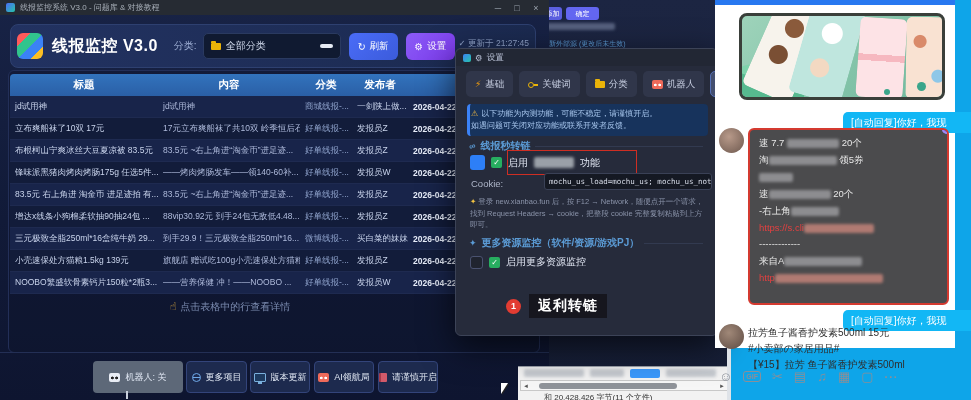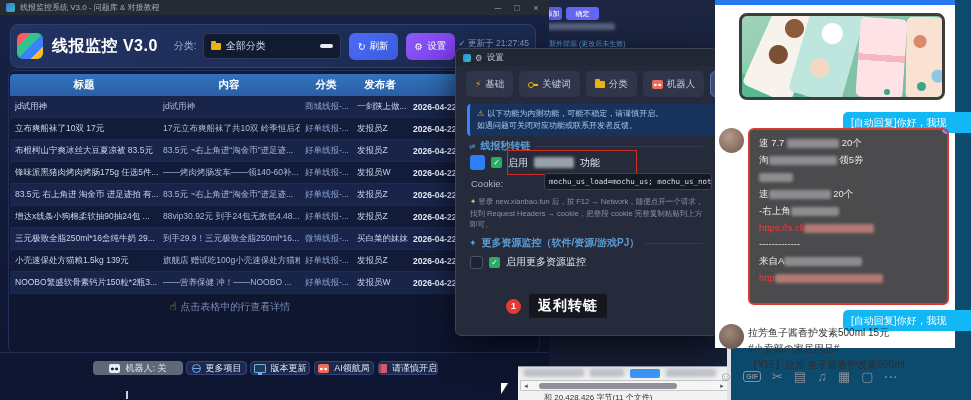--- a/index.html
+++ b/index.html
@@ -1,16 +1,16 @@
 <!DOCTYPE html>
 <html><head>
 <meta charset="utf-8">
 <style>
   html,body{margin:0;padding:0;background:#000;}
-  #stage{position:relative;width:971px;height:400px;overflow:hidden;background:#0c4a6e;
+  #stage{position:relative;width:971px;height:400px;overflow:hidden;background:#0ea5e9;
          font-family:"Liberation Sans","DejaVu Sans",sans-serif;-webkit-font-smoothing:antialiased;}
   
   .abs{position:absolute;}
   .cz{display:inline-block;vertical-align:middle;background:#9aa0a8;border-radius:2px;filter:blur(1.5px);height:9px;}
   .czd{background:#8d8d90;}
   .czb{background:#55607e;}
   .cze{background:#c5c9cf;}
   .czr{background:#b07a72;}
   
   #bgdlg{left:545px;top:0;width:186px;height:378px;background:linear-gradient(180deg,#1c2542,#161e36);z-index:1;}
@@ -49,21 +49,21 @@
   .c1{width:148px;}.c2{width:142px;}.c3{width:52px;}.c4{width:56px;}.c5{width:128px;}
   .trow>div{padding:0 5px;box-sizing:border-box;white-space:nowrap;overflow:hidden;}
   .trow .c1{color:#c9d4ec;}
   .trow .c2{color:#aebadb;}
   .trow .c3{color:#8fa3cc;}
   .trow .c4{color:#c9d4ec;}
   .trow .c5{color:#e8eefb;font-weight:bold;}
   #hint{left:10px;top:300px;width:440px;text-align:center;font-size:10px;color:#7b8bb0;}
   #hint .hand{color:#f0b840;font-size:11px;margin-right:4px;}
   .mdivider{left:0;top:352px;width:549px;height:1px;background:#232f55;}
-  .fbtn{position:absolute;top:361px;height:14px;border-radius:4px;display:flex;align-items:center;justify-content:center;
+  .fbtn{position:absolute;top:361px;height:32px;border-radius:4px;display:flex;align-items:center;justify-content:center;
         gap:5px;font-size:9px;color:#dfe6f2;box-sizing:border-box;cursor:default;white-space:nowrap;}
   .fbtn.gray{background:#5d6878;border:1px solid #79839300;}
   .fbtn.navy{background:#1d2a4e;border:1px solid #33447a;}
   .botline{left:126px;top:391px;width:2px;height:8px;background:#c9d0dd;}
   
   .i-robot{display:inline-block;width:11px;height:9px;border-radius:2px;position:relative;flex:0 0 auto;
     background:radial-gradient(circle at 30% 55%,#222 1.2px,transparent 1.7px),
                radial-gradient(circle at 70% 55%,#222 1.2px,transparent 1.7px),#e8ecf4;}
   .i-robot.red{background:radial-gradient(circle at 30% 55%,#fff 1.1px,transparent 1.6px),
                radial-gradient(circle at 70% 55%,#fff 1.1px,transparent 1.6px),#ef6a5a;}
@@ -85,21 +85,21 @@
   #explorer .status{position:absolute;left:26px;top:25px;font-size:8px;color:#333;white-space:nowrap;}
   
   #dlg{left:455px;top:48px;width:263px;height:288px;background:#262b3b;border:1px solid #3c4357;border-radius:6px;
        box-shadow:0 10px 34px rgba(0,0,0,.65);z-index:4;box-sizing:border-box;}
   #dlg .dtitle{display:flex;align-items:center;gap:4px;height:17px;padding:0 7px;font-size:8.5px;color:#b8c0d4;background:#222734;border-radius:6px 6px 0 0;}
   #dlg .dtitle .dico{width:8px;height:8px;border-radius:2px;background:linear-gradient(135deg,#3b82f6,#27c4a8);}
   .tabs{position:absolute;left:10px;top:22px;display:flex;gap:6px;height:26px;}
   .tab{display:flex;align-items:center;gap:4px;background:#30364a;border-radius:5px;padding:0 9px;font-size:9.5px;color:#c6cde0;white-space:nowrap;}
   .tab.active{background:#434e6e;color:#fff;border:1px solid #5570b8;box-sizing:border-box;}
   .warnbox{position:absolute;left:11px;top:55px;width:236px;background:#17335c;border-left:3px solid #3b82f6;border-radius:4px;
-           padding:4px 7px;font-size:8px;color:#a9c8ef;line-height:1.5;}
+           padding:4px 1px;font-size:8px;color:#a9c8ef;line-height:1.5;}
   .warnbox .wi{color:#f0b840;margin-right:3px;}
   .sect{position:absolute;left:13px;display:flex;align-items:center;gap:5px;font-size:10px;font-weight:bold;color:#5b9bd5;width:234px;}
   .sect .grow{flex:1;height:1px;background:#323a50;}
   .sect .si{font-size:9px;color:#5b9bd5;transform:rotate(-20deg);display:inline-block;}
   .chkrow{position:absolute;left:14px;display:flex;align-items:center;gap:6px;font-size:10px;color:#dfe4f0;}
   .bluebox{width:15px;height:15px;background:#2d7ff7;border-radius:3px;}
   .darkbox{width:13px;height:13px;background:#20242f;border:1.5px solid #4a5270;border-radius:3px;box-sizing:border-box;}
   .chk{width:11px;height:11px;background:#27ae60;border-radius:2px;color:#fff;font-size:8px;line-height:11px;text-align:center;}
   .redbox{position:absolute;left:37px;top:-5px;width:128px;height:23px;border:1.5px solid #cf2e23;}
   .cookielbl{position:absolute;left:15px;top:129px;font-size:9.5px;color:#aeb6c9;}

